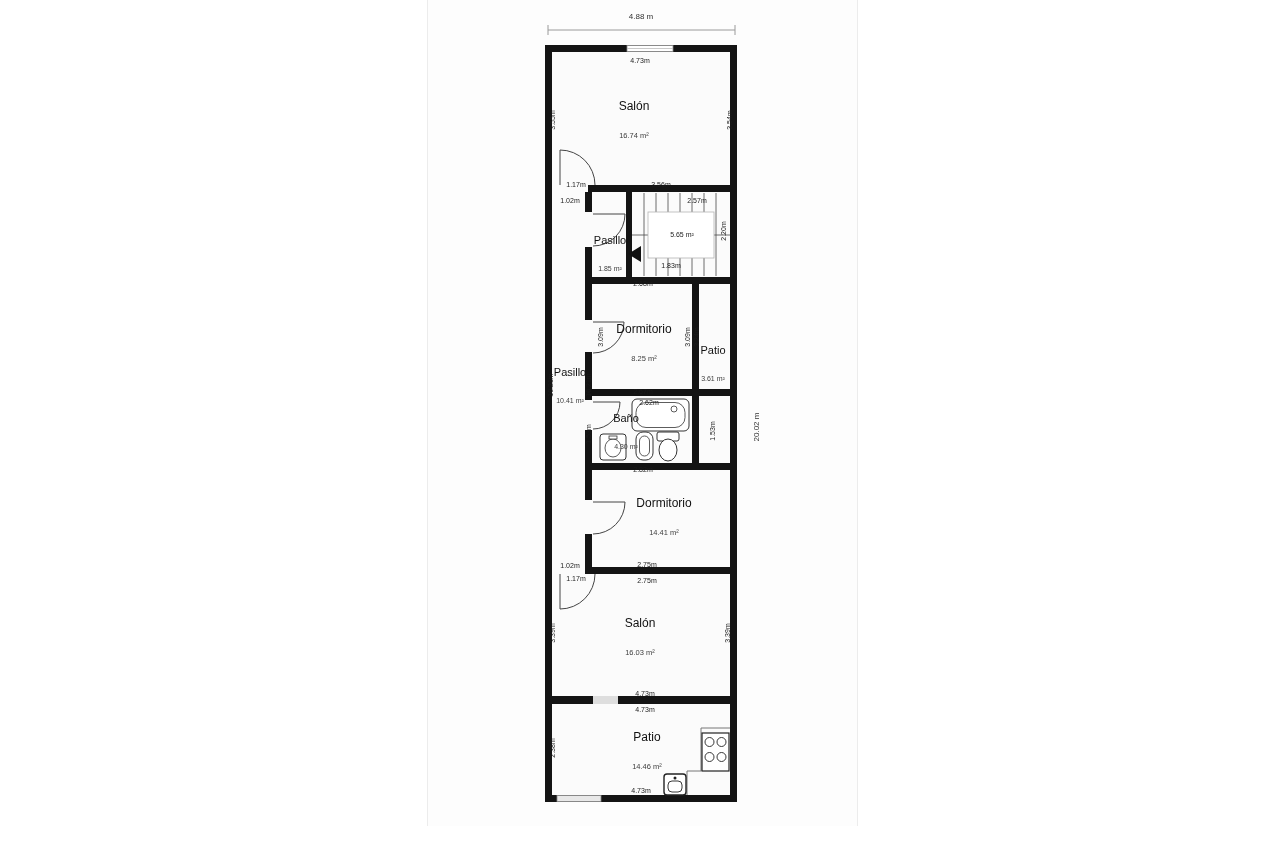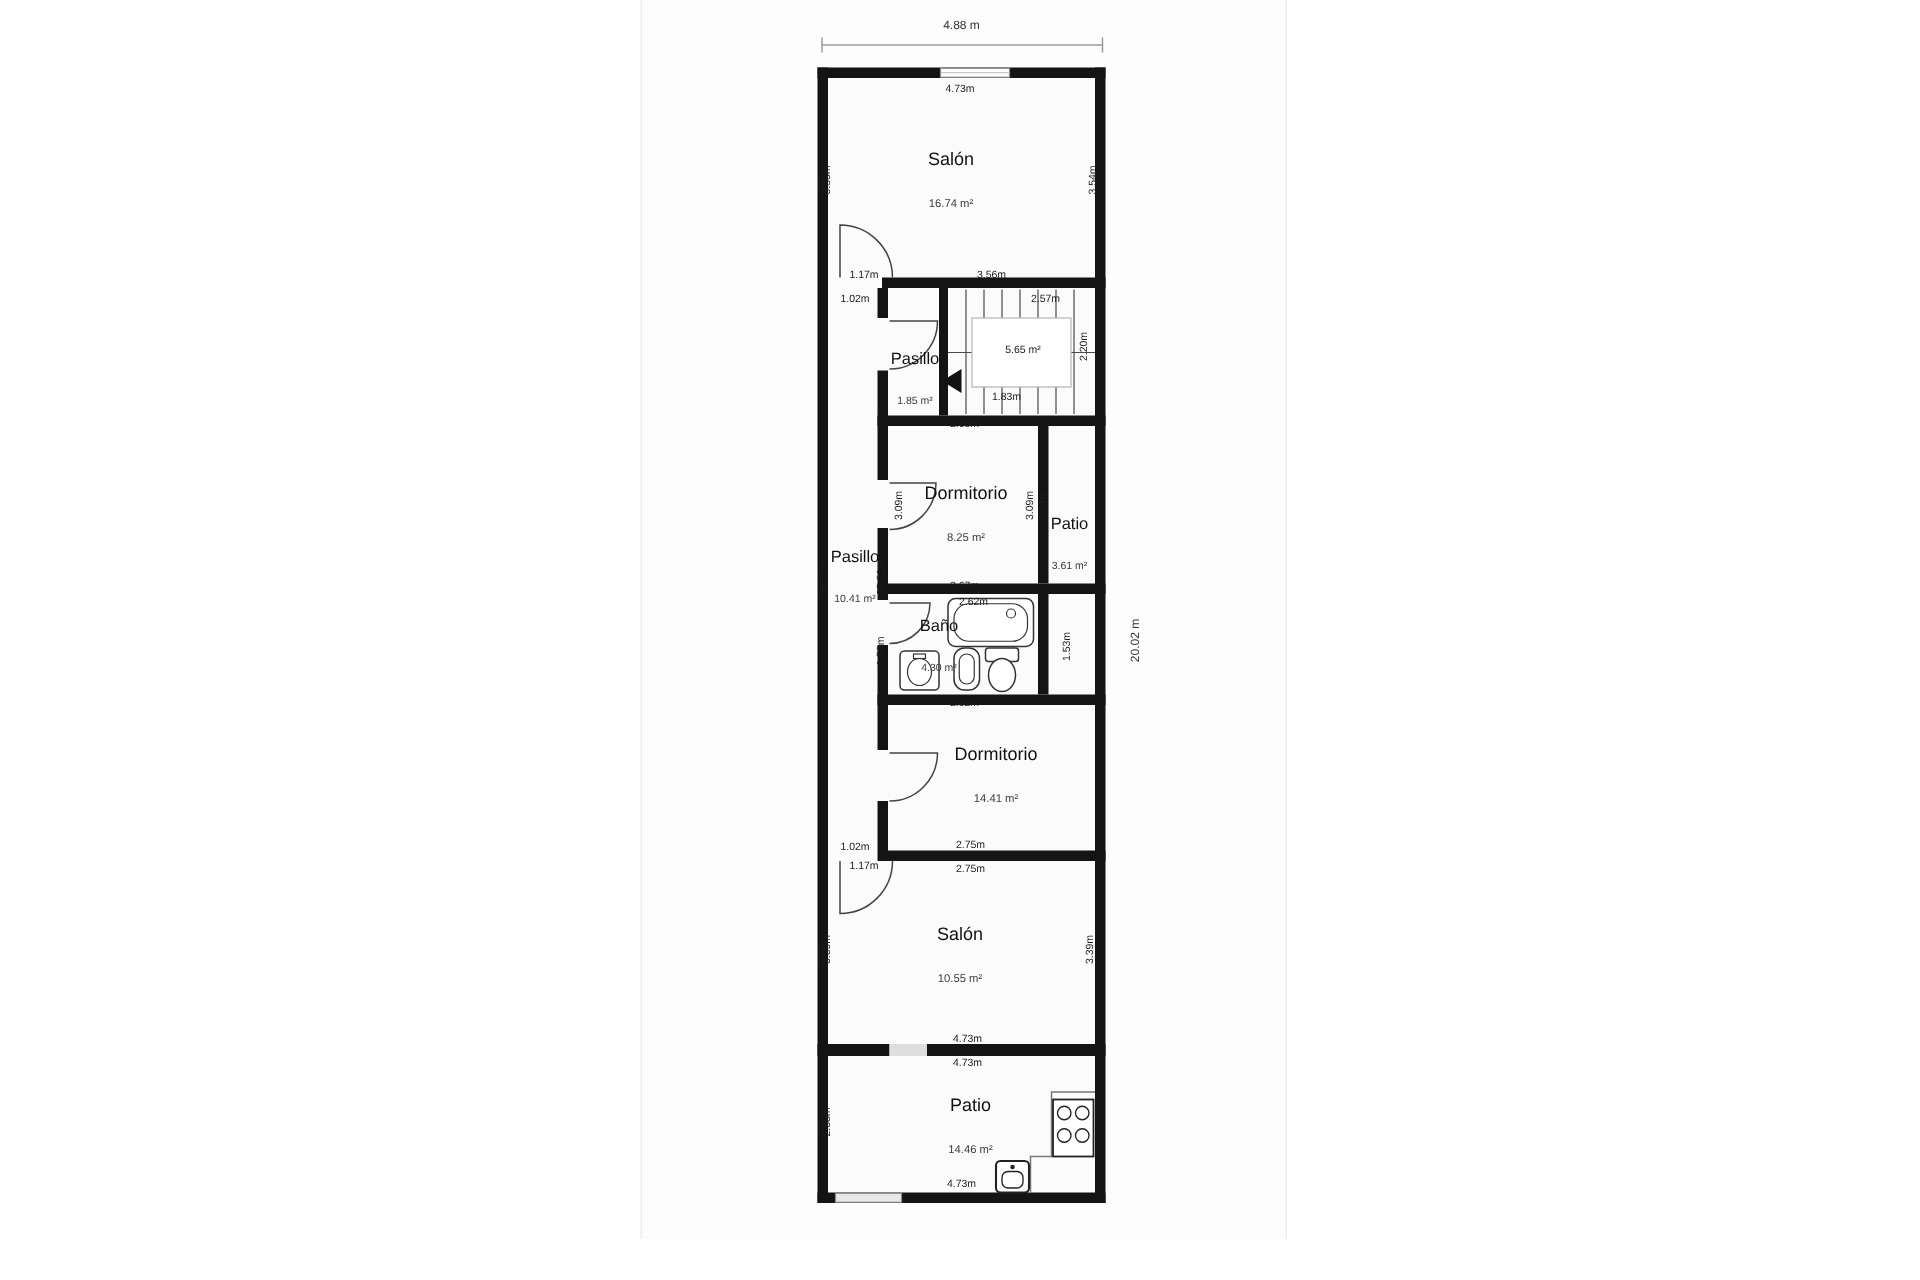--- a/index.html
+++ b/index.html
@@ -187,21 +187,21 @@
   <div class="dim" style="left:643px;top:469px">2.82m</div>
   <div class="room-label" style="left:664px;top:517px">
     <div class="rname">Dormitorio</div>
     <div class="rarea">14.41 m²</div>
   </div>
   <div class="dim" style="left:647px;top:564px">2.75m</div>
 
   <div class="dim" style="left:647px;top:580px">2.75m</div>
   <div class="room-label" style="left:640px;top:637px">
     <div class="rname">Salón</div>
-    <div class="rarea">10.55 m²</div>
+    <div class="rarea">16.03 m²</div>
   </div>
   <div class="dim v" style="left:552px;top:633px">3.39m</div>
   <div class="dim v" style="left:727px;top:633px">3.39m</div>
   <div class="dim" style="left:645px;top:693px">4.73m</div>
 
   <div class="dim" style="left:645px;top:709px">4.73m</div>
   <div class="room-label" style="left:647px;top:751px">
     <div class="rname">Patio</div>
     <div class="rarea">14.46 m²</div>
   </div>

